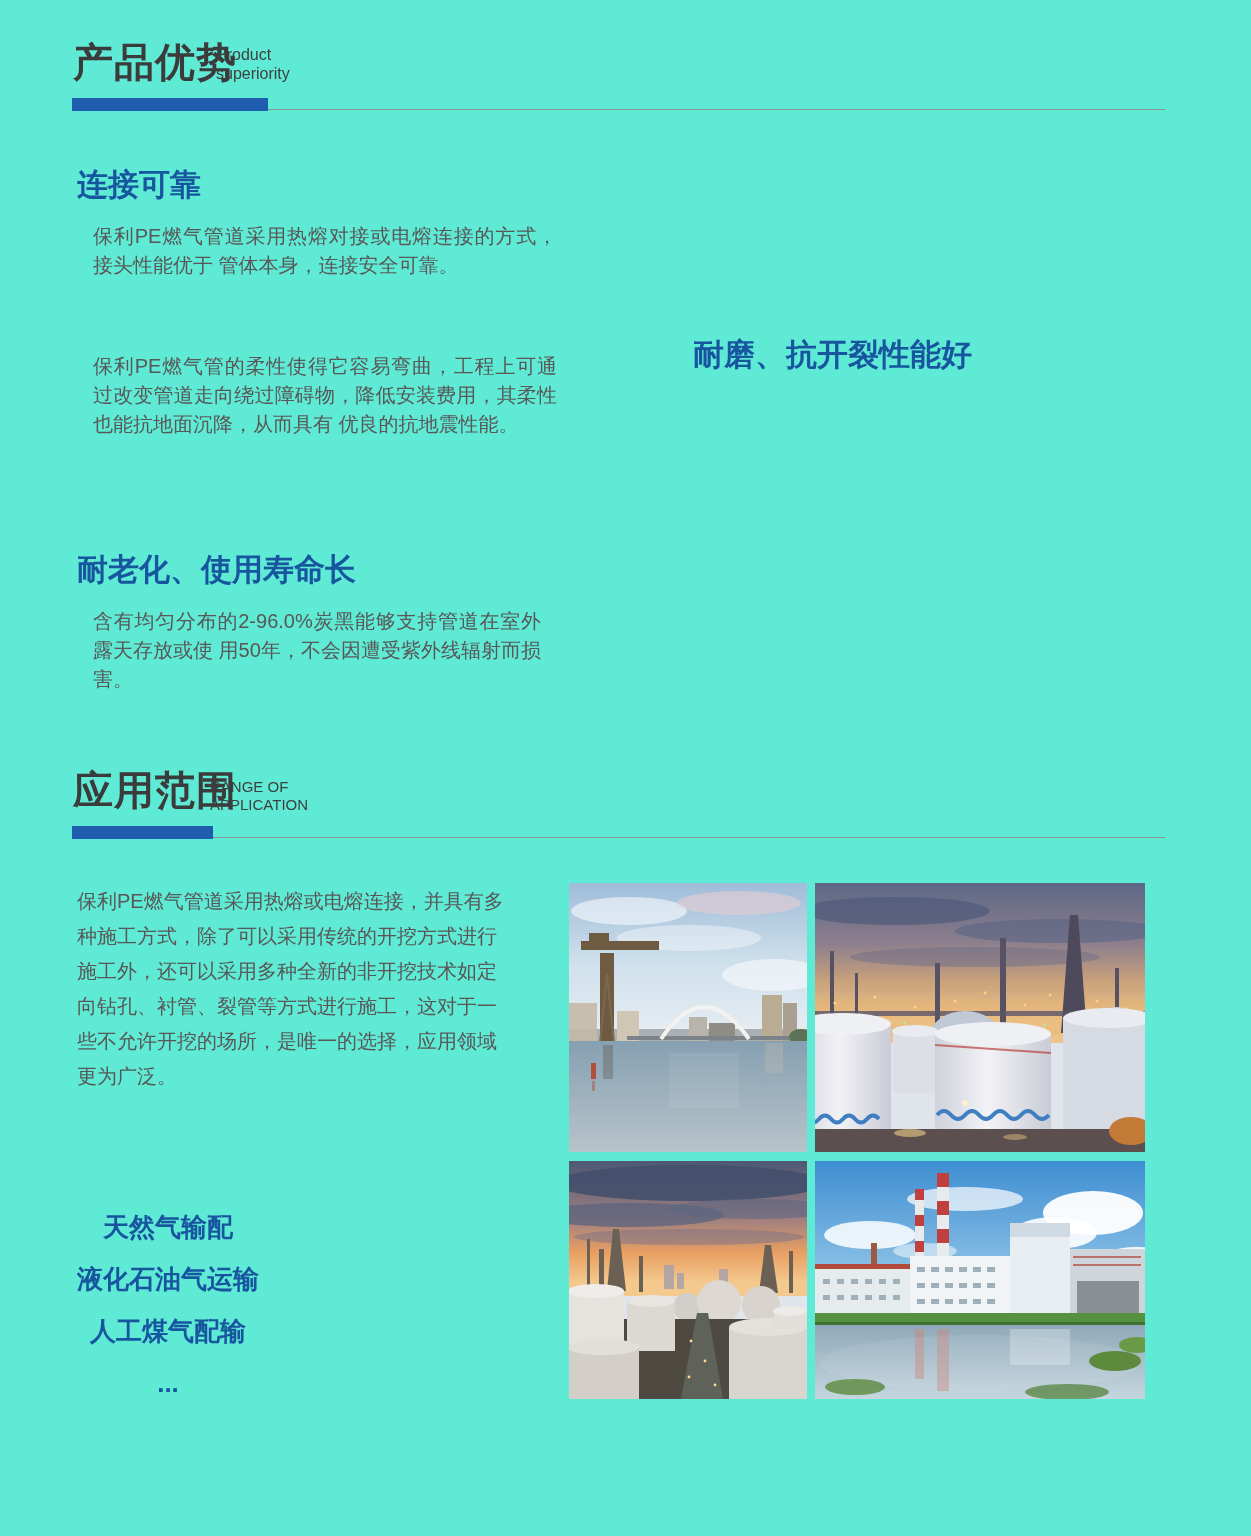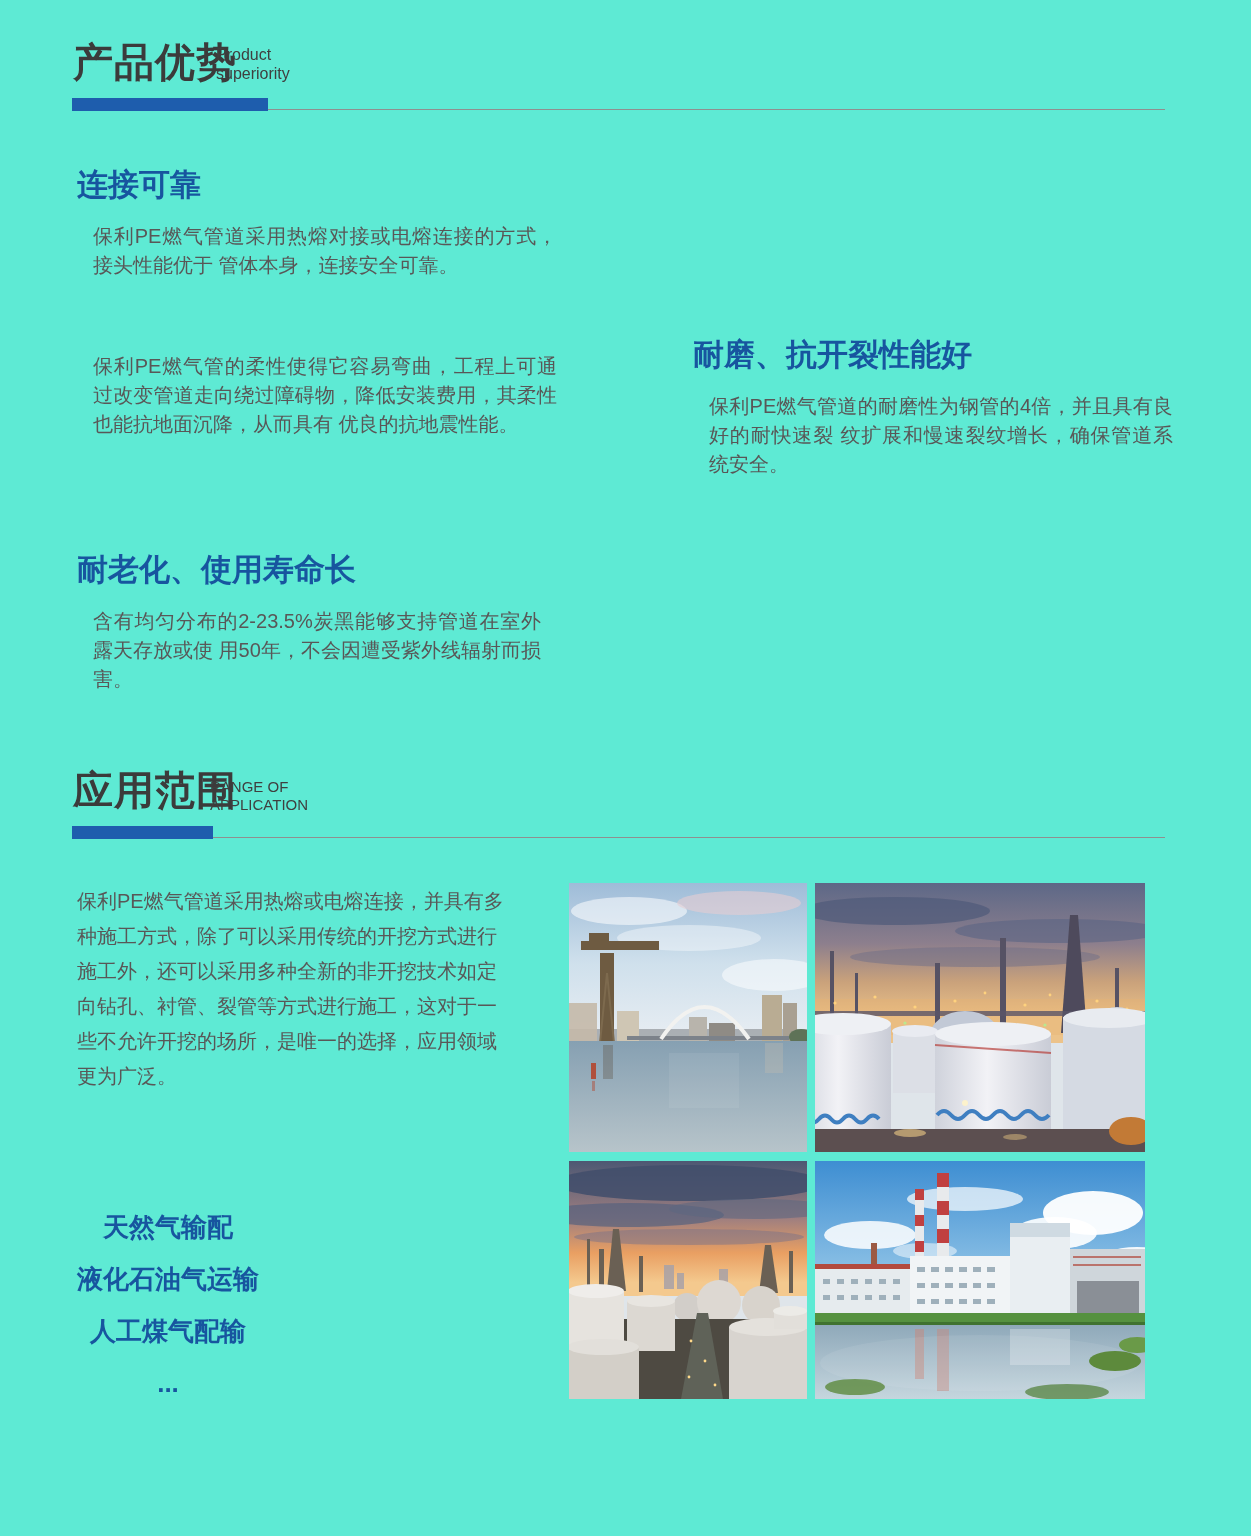--- a/index.html
+++ b/index.html
@@ -63,26 +63,25 @@
     <p class="adv-p">保利PE燃气管道采用热熔对接或电熔连接的方式，接头性能优于 管体本身，连接安全可靠。</p>
   </article>
 
 
   <article class="abs" style="left:77px;top:336px;width:496px;">
     <p class="adv-p">保利PE燃气管的柔性使得它容易弯曲，工程上可通过改变管道走向绕过障碍物，降低安装费用，其柔性也能抗地面沉降，从而具有 优良的抗地震性能。</p>
   </article>
 
   <article class="abs" style="left:693px;top:336px;width:496px;">
     <h2 class="adv-h">耐磨、抗开裂性能好</h2>
-    <p class="adv-p">保利PE燃气管道的耐磨性为钢管的4倍，并且具有良好的耐快速裂 纹扩展和慢速裂纹增长，确保管道系统安全。</p>
   </article>
 
   <article class="abs" style="left:77px;top:551px;width:480px;">
     <h2 class="adv-h">耐老化、使用寿命长</h2>
-    <p class="adv-p">含有均匀分布的2-23.5%炭黑能够支持管道在室外露天存放或使 用50年，不会因遭受紫外线辐射而损害。</p>
+    <p class="adv-p">含有均匀分布的2-96.0%炭黑能够支持管道在室外露天存放或使 用50年，不会因遭受紫外线辐射而损害。</p>
   </article>
 
   <h1 class="abs sec-title" style="left:73px;top:766px;">应用范围</h1>
   <div class="abs sec-sub sub-small" style="left:210px;top:778px;">
     <span>RANGE OF</span>
     <span>APPLICATION</span>
   </div>
   <div class="abs rule" style="left:72px;top:837px;width:1093px;"></div>
   <div class="abs accent-bar" style="left:72px;top:826px;width:141px;"></div>
 

